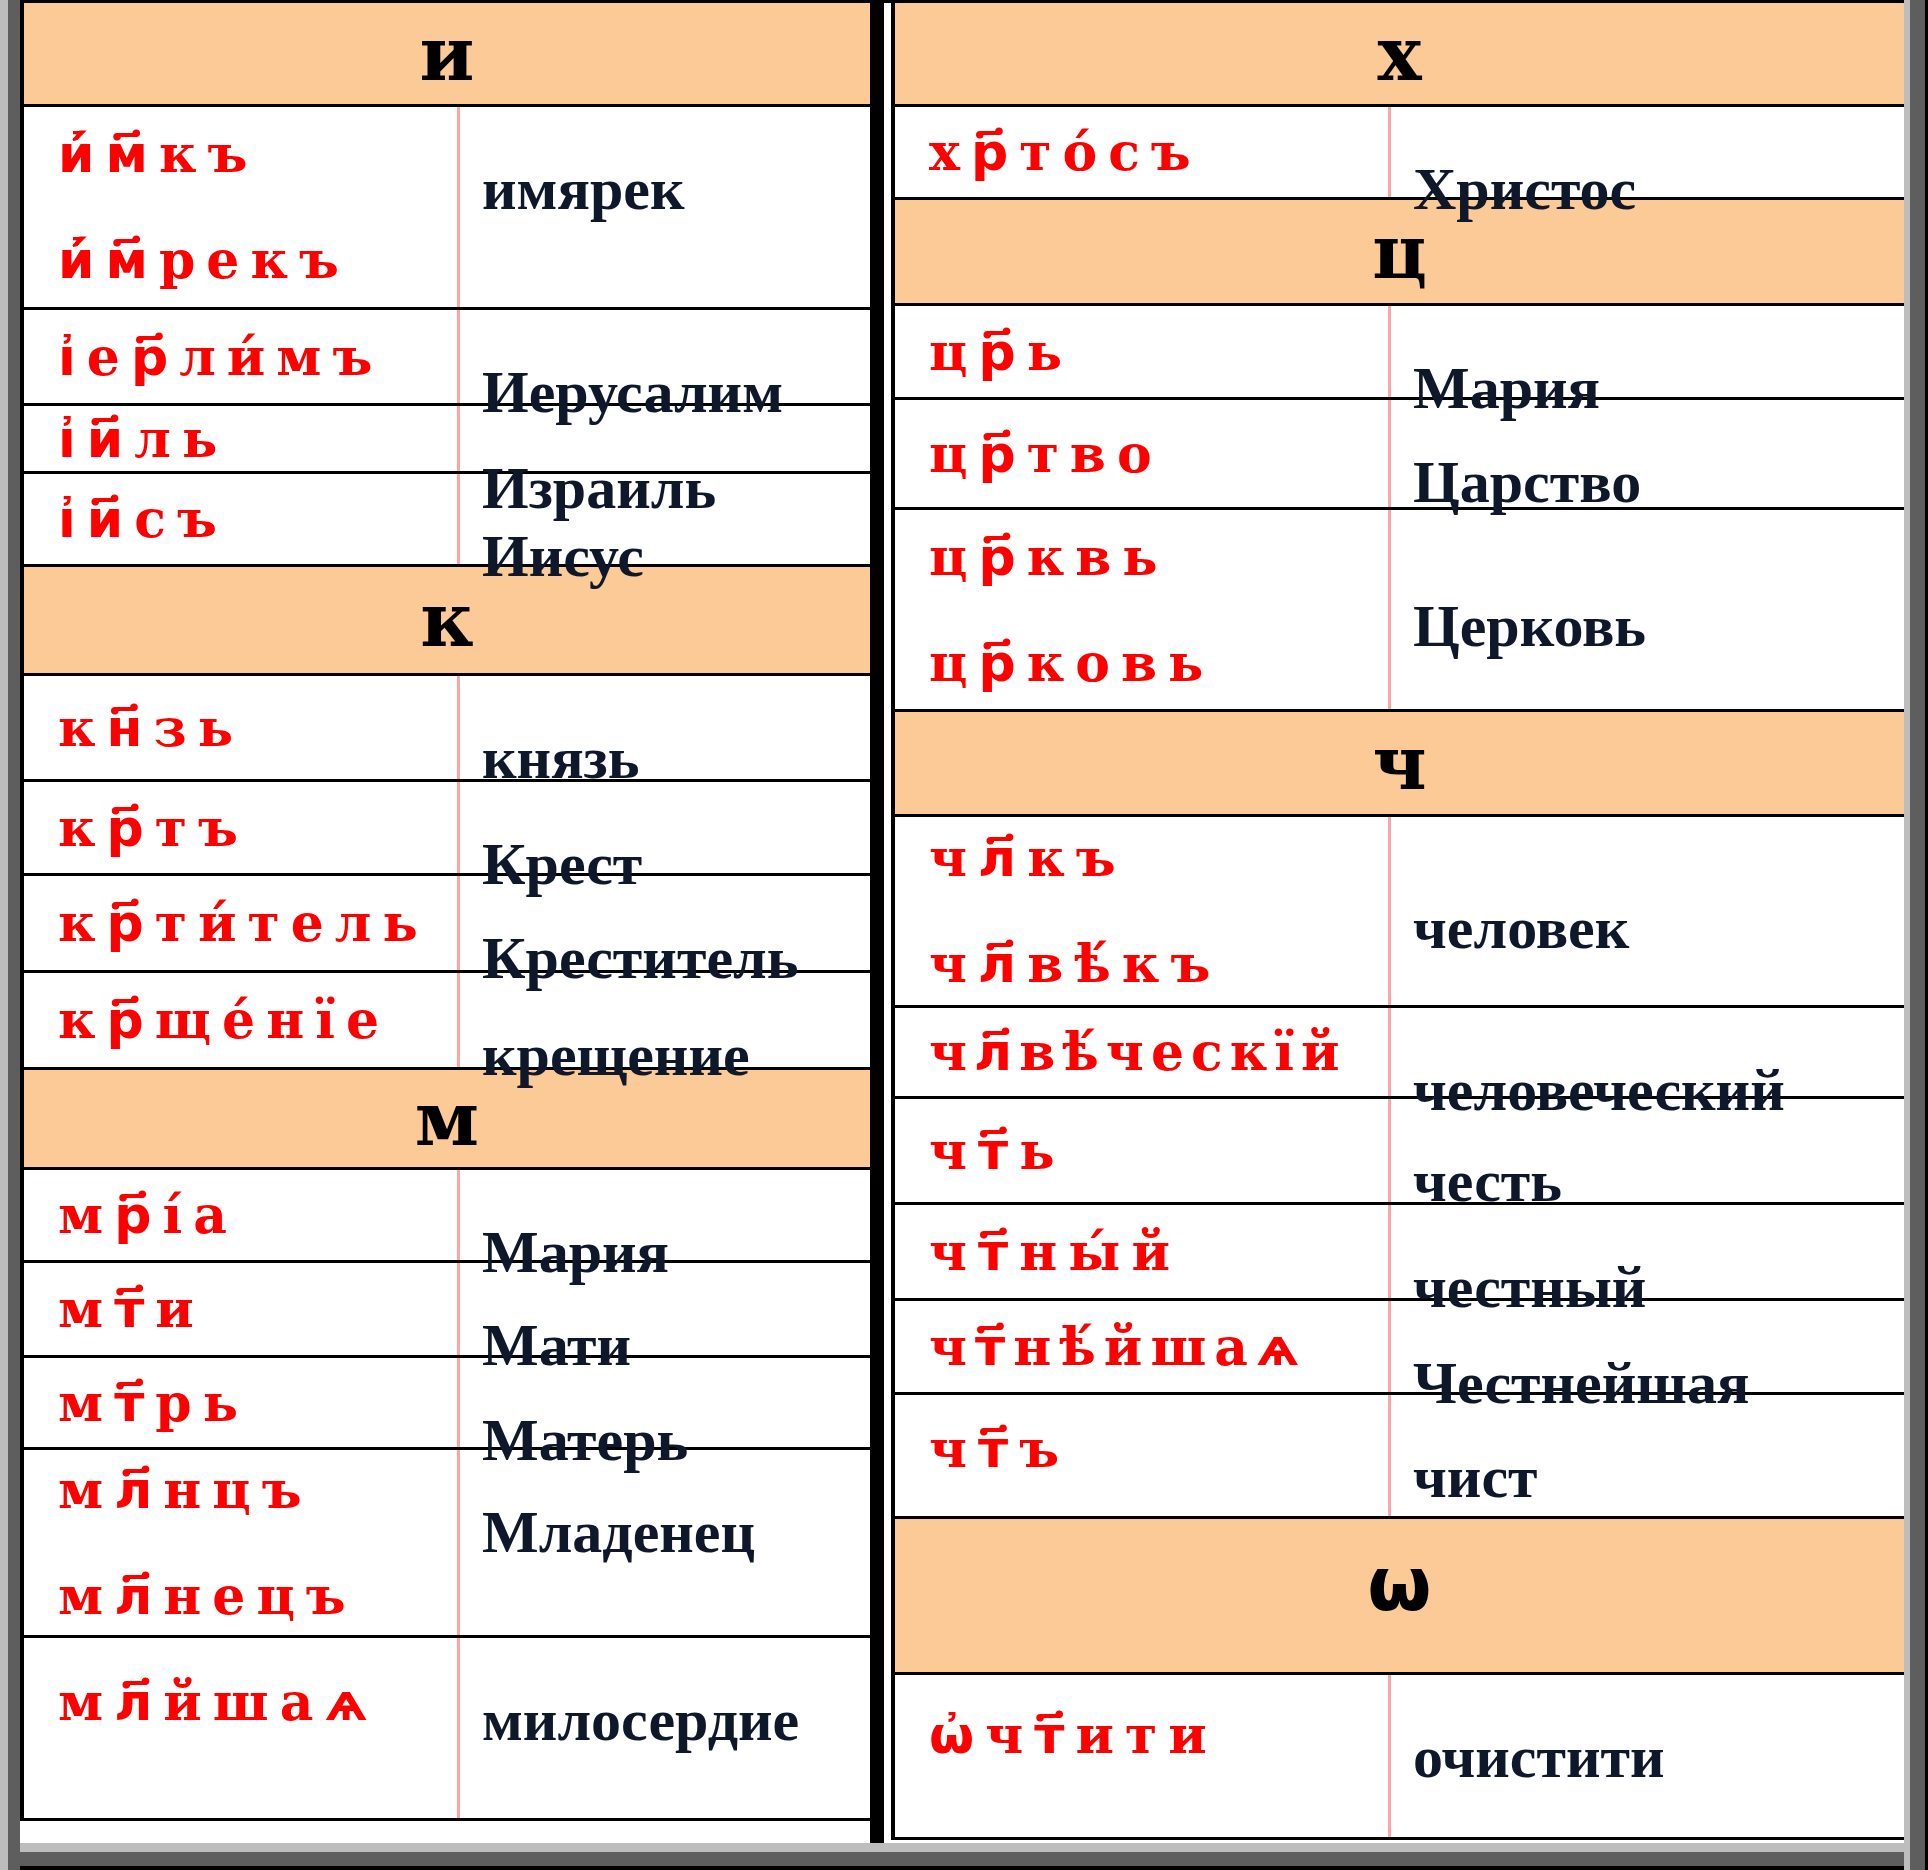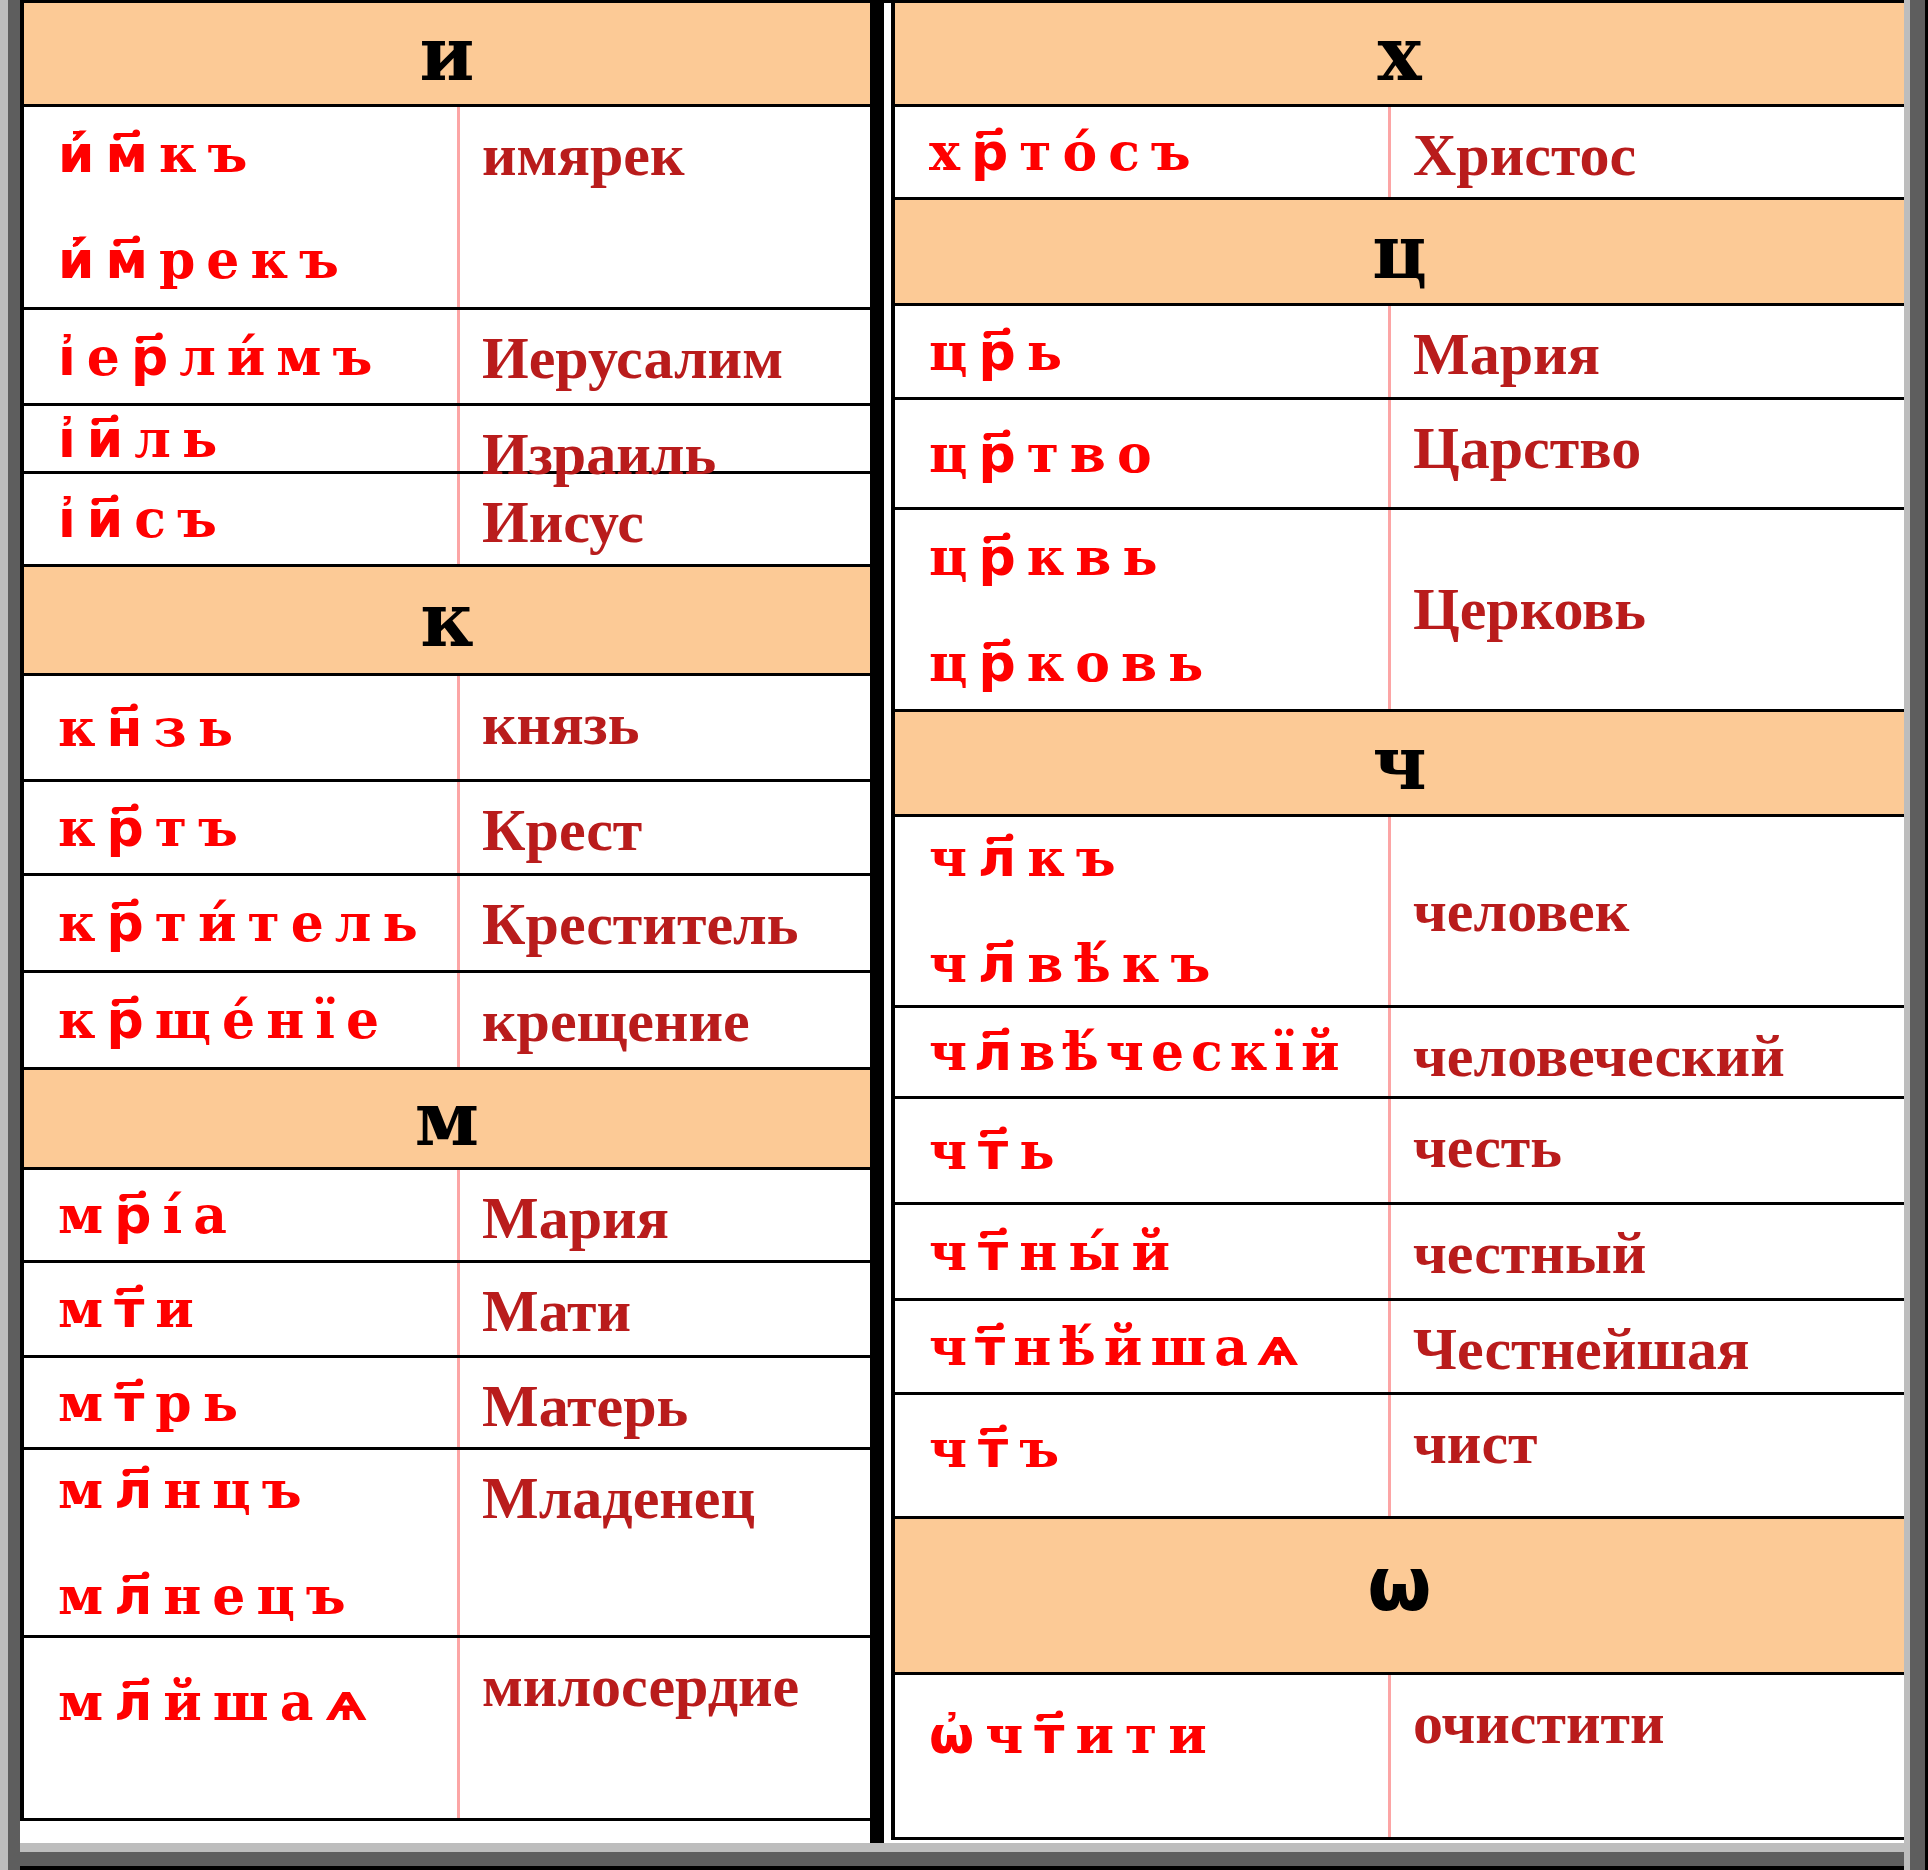--- a/index.html
+++ b/index.html
@@ -57,21 +57,21 @@
     color:#ff0000; font-weight:bold; font-size:52px;
     letter-spacing:11px; line-height:1.15; white-space:nowrap;
   }
   .cell-def {
     flex:1; box-sizing:border-box;
     display:flex; align-items:flex-start;
     padding:14px 0 0 22px;
   }
   .mid .cell-def { align-items:center; padding-top:0; }
   .def {
-    font-weight:bold; font-size:60px; color:#b91c1c; line-height:1.15;
+    font-weight:bold; font-size:60px; color:#0f172a; line-height:1.15;margin-top:34px;
   }
 </style>
 </head>
 <body>
 
 <div class="top-edge"></div>
 
 <div class="cs-table left-table">
 
   <div class="row hrow" style="height:104px">

